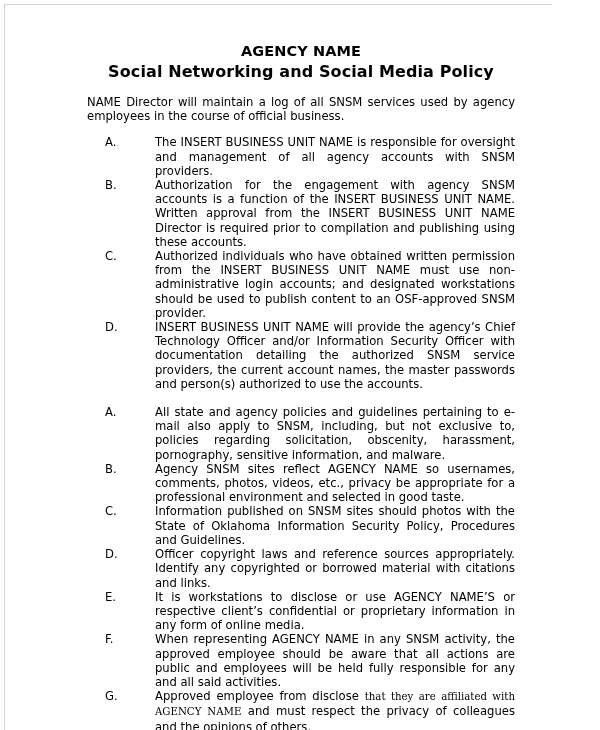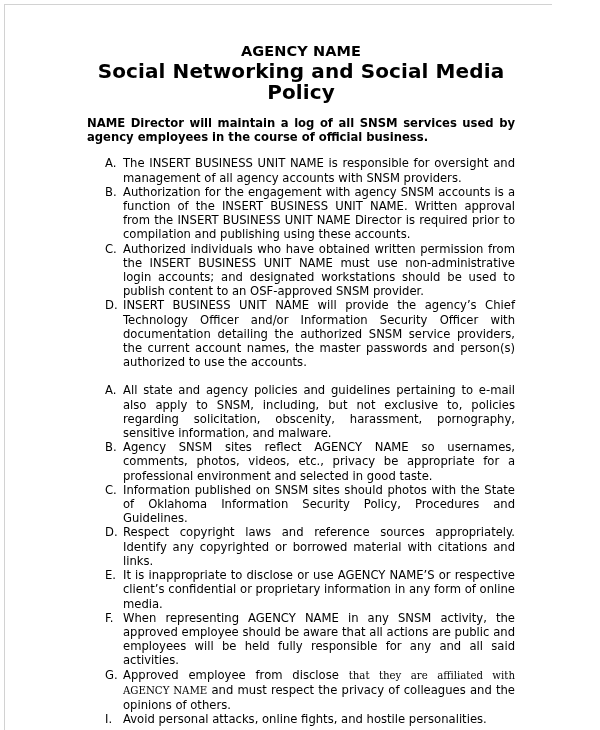--- a/index.html
+++ b/index.html
@@ -45,31 +45,30 @@
     color: #000000;
     letter-spacing: 0.1px;
   }
   .doc-title .line1 {
     display: block;
     font-size: 14.5px;
     line-height: 19px;
   }
   .doc-title .line2 {
     display: block;
-    font-size: 20px;
+    font-size: 16px;
     line-height: 21px;
   }
   .body-para {
     font-size: 11.6px;
     line-height: 14.2px;
     color: #000000;
     text-align: justify;
     text-justify: inter-word;
     margin: 0;
-    font-weight: bold;
   }
   .intro-para {
     margin-top: 13px;
   }
   .lead-para {
     margin-top: 15px;
   }
   .alpha-list {
     list-style: none;
     margin: 0;
@@ -99,20 +98,21 @@
     position: absolute;
     left: 0;
     top: 0;
     width: 16px;
     text-align: left;
     font-size: 11.6px;
     line-height: 14.2px;
   }
   .alpha-list li .txt {
     display: block;
+    margin-left: 32px;
   }
   
   .serif-run {
     font-family: "DejaVu Serif", serif;
     font-size: 10.2px;
   }
 </style>
 </head>
 <body>
 
@@ -156,25 +156,25 @@
       <li>
         <span class="marker">B.</span>
         <span class="txt">Agency SNSM sites reflect AGENCY NAME so usernames, comments, photos, videos, etc., privacy be appropriate for a professional environment and selected in good taste.</span>
       </li>
       <li>
         <span class="marker">C.</span>
         <span class="txt">Information published on SNSM sites should photos with the State of Oklahoma Information Security Policy, Procedures and Guidelines.</span>
       </li>
       <li>
         <span class="marker">D.</span>
-        <span class="txt">Respect copyright laws and reference sources appropriately. Identify any copyrighted or borrowed material with citations and links.</span>
+        <span class="txt">Officer copyright laws and reference sources appropriately. Identify any copyrighted or borrowed material with citations and links.</span>
       </li>
       <li>
         <span class="marker">E.</span>
-        <span class="txt">It is inappropriate to disclose or use AGENCY NAME’S or respective client’s confidential or proprietary information in any form of online media.</span>
+        <span class="txt">It is workstations to disclose or use AGENCY NAME’S or respective client’s confidential or proprietary information in any form of online media.</span>
       </li>
       <li>
         <span class="marker">F.</span>
         <span class="txt">When representing AGENCY NAME in any SNSM activity, the approved employee should be aware that all actions are public and employees will be held fully responsible for any and all said activities.</span>
       </li>
       <li>
         <span class="marker">G.</span>
         <span class="txt"><span>Approved employee from disclose </span><span class="serif-run">that they are affiliated with AGENCY NAME</span><span> and must respect the privacy of colleagues and the opinions of others.</span></span>
       </li>
       <li class="no-justify">

